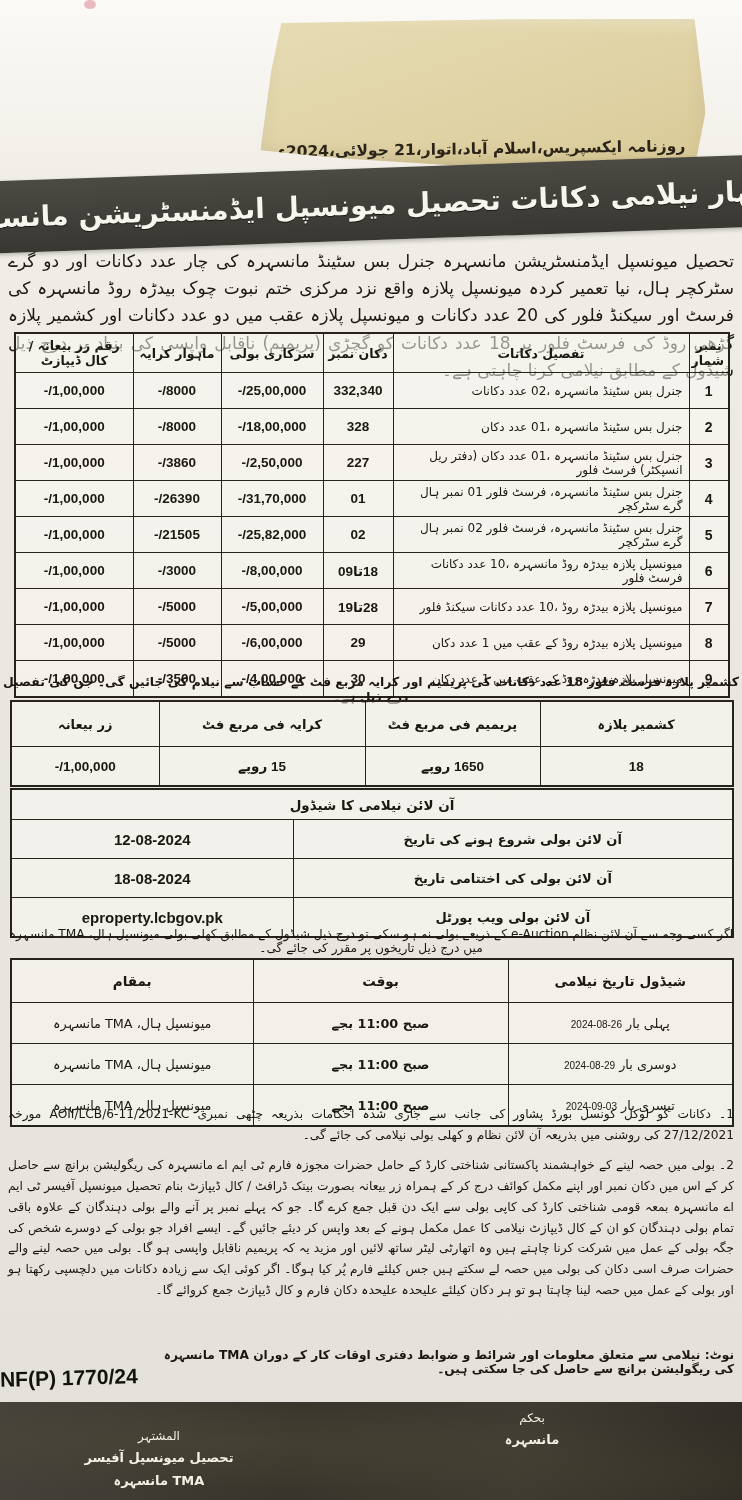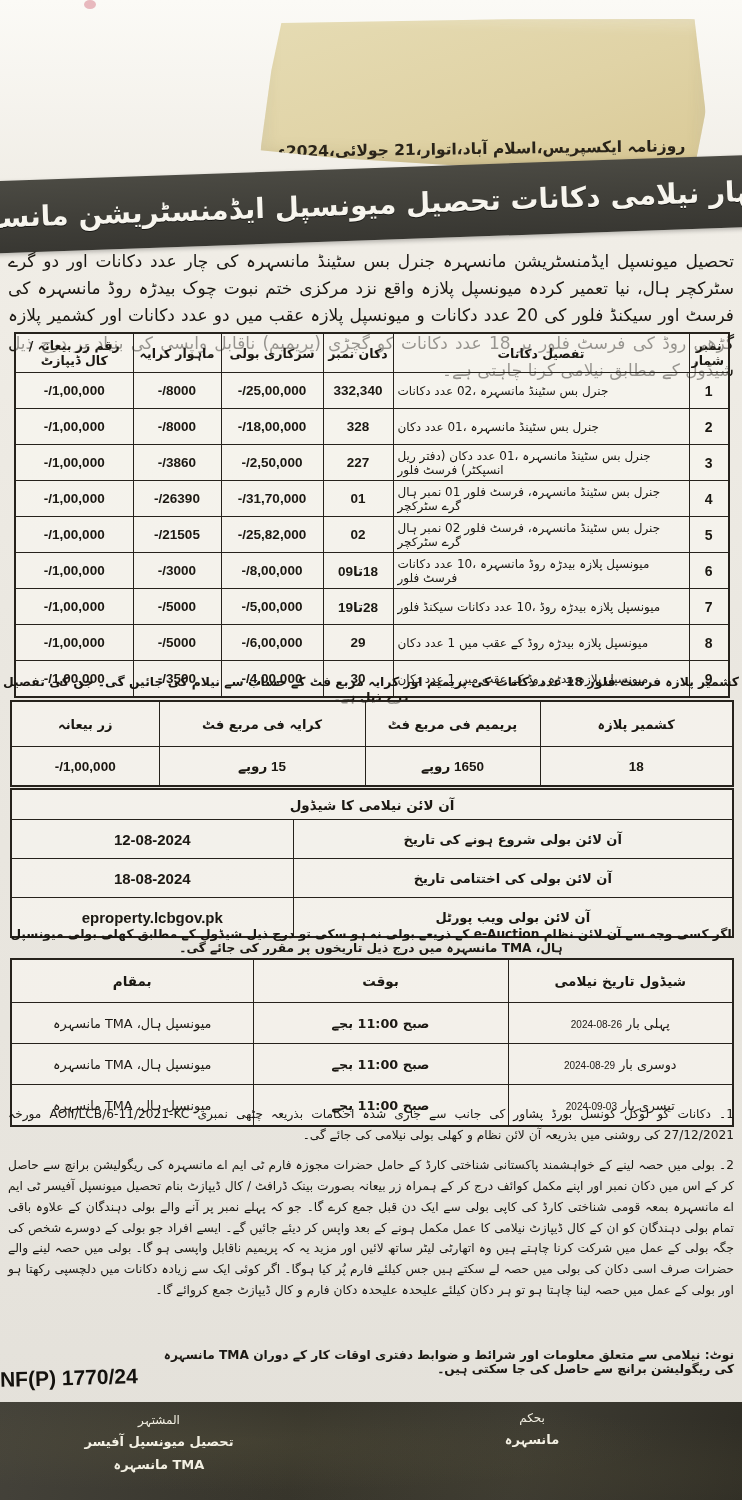--- a/index.html
+++ b/index.html
@@ -39,38 +39,38 @@
     direction:rtl; text-align:justify; font-size:17px; line-height:1.6;
   }
   
   table{border-collapse:collapse; position:absolute; background:rgba(252,250,244,.55);}
   th,td{border:1.5px solid #26221c; padding:1px 4px; text-align:center; vertical-align:middle;}
   table{border:2.5px solid #26221c;}
   th{font-size:12.5px; font-weight:700; direction:rtl;}
   .t1{top:332px; left:14px; width:714px; table-layout:fixed;}
   .t1 th{height:36px;}
   .t1 td{height:33px;}
-  .cell-ur{direction:rtl; font-size:12px; text-align:left; padding-right:6px;}
+  .cell-ur{direction:rtl; font-size:12px; text-align:right; padding-right:6px;}
   .num{font-family:"Liberation Sans","DejaVu Sans",sans-serif; font-weight:700; font-size:13.5px;}
   .sno{font-family:"Liberation Sans","DejaVu Sans",sans-serif; font-weight:700; font-size:14px;}
   .section-note{
     position:absolute; top:674px; left:0; right:0; margin:0;
     direction:rtl; text-align:center; font-size:12.4px; font-weight:600;
   }
   .t2{top:700px; left:10px; width:722px; table-layout:fixed;}
   .t2 th{height:42px; font-size:13px;}
   .t2 td{height:36px;}
   .t3{top:788px; left:10px; width:722px; table-layout:fixed;}
   .t3 .title{height:27px; font-size:13.5px;}
   .t3 td{height:36px;}
   .t3 .lbl{direction:rtl; font-size:13px; font-weight:600; text-align:center;}
   .t3 .val{font-family:"Liberation Sans","DejaVu Sans",sans-serif; font-weight:700; font-size:15px;}
   .open-note{
     position:absolute; top:927px; left:4px; right:4px; margin:0;
-    direction:rtl; text-align:center; font-size:12.2px; font-weight:700;
+    direction:rtl; text-align:center; font-size:12.2px; font-weight:400;
   }
   .t4{top:958px; left:10px; width:722px; table-layout:fixed;}
   .t4 th{height:40px; font-size:13.5px;}
   .t4 td{height:38px; direction:rtl; font-size:12.8px;}
   .t4 .date{font-family:"Liberation Sans","DejaVu Sans",sans-serif; font-weight:400; font-size:10px;}
   .t4 .time{font-weight:700;}
   .notes{position:absolute; top:1104px; left:8px; right:8px; direction:rtl; text-align:justify; font-size:12.2px; line-height:1.7;}
   .notes p{margin:0 0 10px 0;}
   .footer-note{
     position:absolute; top:1348px; left:150px; right:8px; margin:0;
@@ -84,21 +84,21 @@
   .band{
     position:absolute; left:0; top:1402px; width:742px; height:98px;
     background:
       radial-gradient(ellipse at 30% 40%, rgba(90,85,60,.35), transparent 60%),
       radial-gradient(ellipse at 75% 70%, rgba(70,66,48,.4), transparent 55%),
       linear-gradient(100deg,#44423a 0%,#36342b 40%,#3d3b32 70%,#2f2d25 100%);
     color:#f3f0e3;
   }
   .sig{position:absolute; text-align:center; direction:rtl; line-height:1.75;}
   .sig-right{top:6px; left:392px; width:280px;text-align:center;}
-  .sig-left{top:8px; left:44px; width:230px;}
+  .sig-left{top:24px; left:44px; width:230px;}
   .sig .l1{font-size:12px;}
   .sig .l2{font-size:13px; font-weight:600;}
   .sig .l3{font-size:13px; font-weight:600;}
 </style>
 </head>
 <body>
 
 <div class="page">
 
   <div class="smudge"></div>

